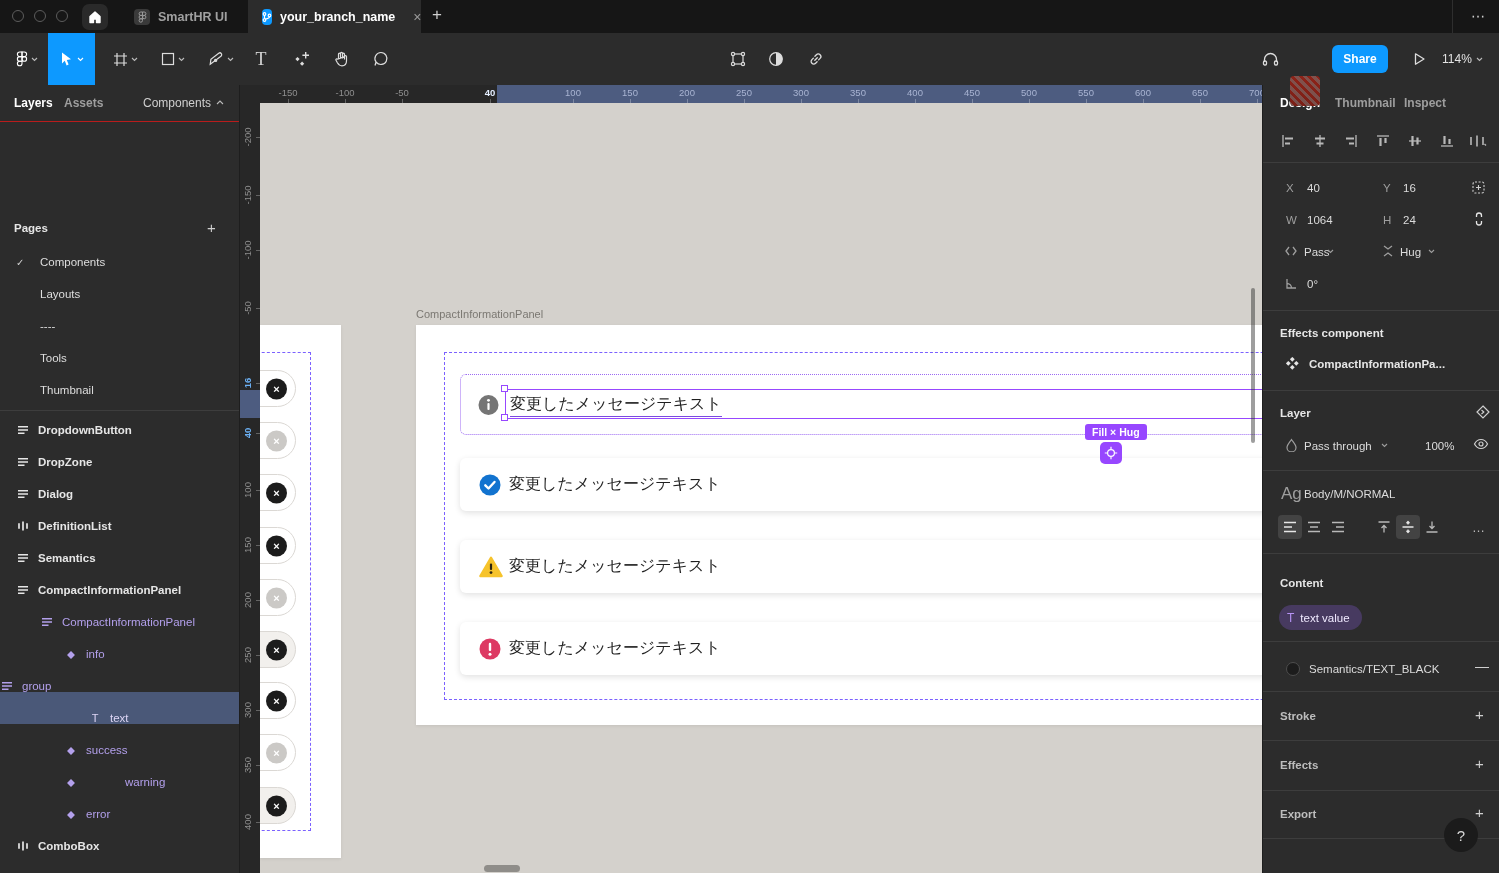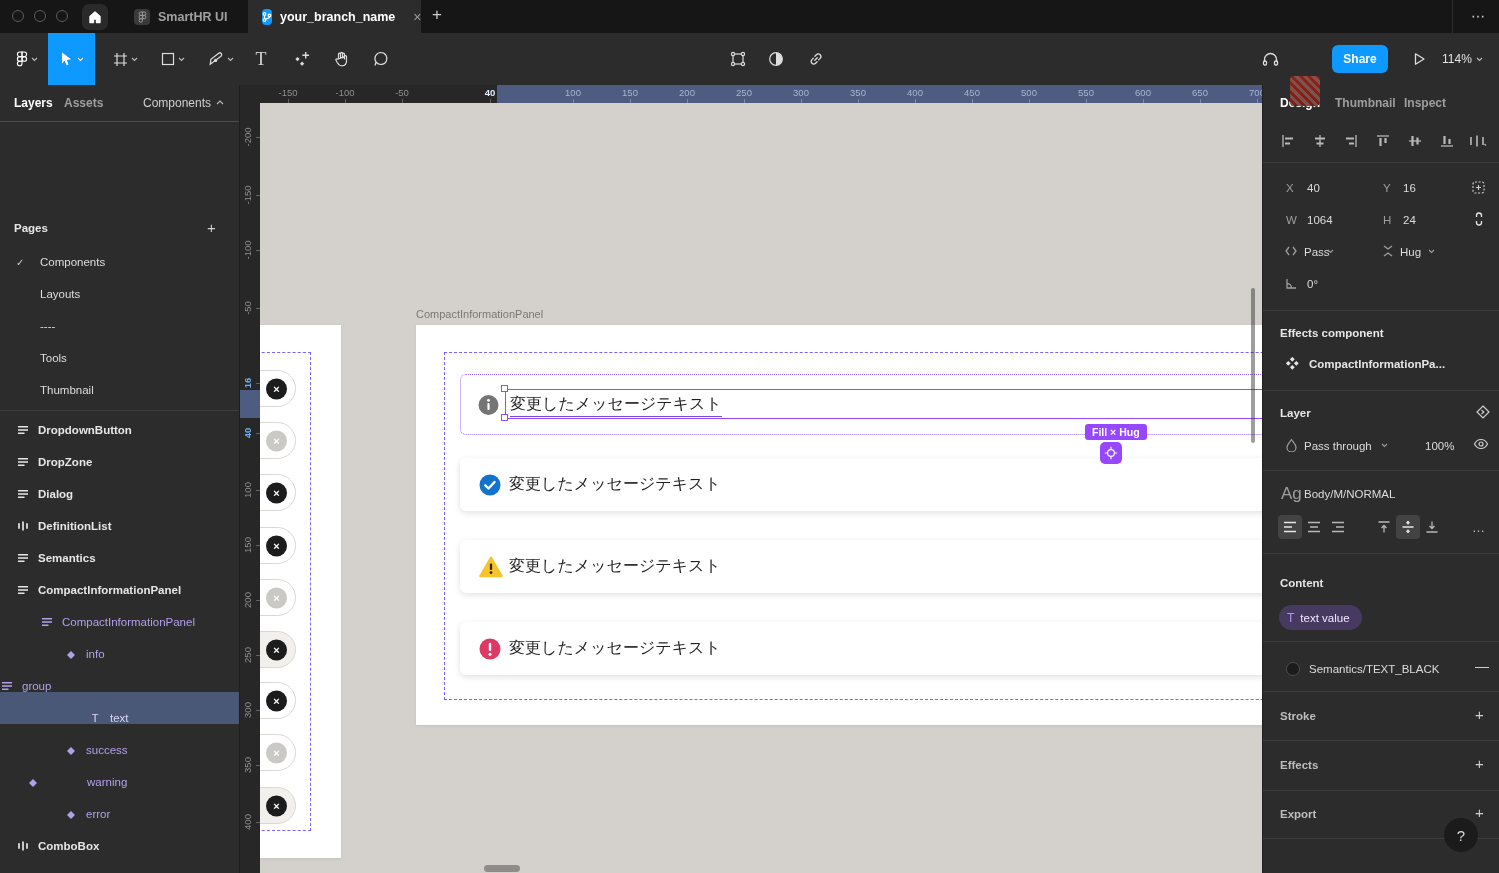--- a/index.html
+++ b/index.html
@@ -592,21 +592,21 @@
             <span class="llabel">text</span>
           </div>
           <div class="layer-row purple" style="padding-left: 64px;">
             <span class="licon">
               <svg width="10" height="10" viewBox="0 0 10 10" fill="currentColor">
                 <rect x="2.2" y="2.2" width="5.6" height="5.6" transform="rotate(45 5 5)"></rect>
               </svg>
             </span>
             <span class="llabel">success</span>
           </div>
-          <div class="layer-row purple" style="padding-left: 26px; gap: 47px;">
+          <div class="layer-row purple" style="padding-left: 64px; gap: 47px;">
             <span class="licon">
               <svg width="10" height="10" viewBox="0 0 10 10" fill="currentColor">
                 <rect x="2.2" y="2.2" width="5.6" height="5.6" transform="rotate(45 5 5)"></rect>
               </svg>
             </span>
             <span class="llabel">warning</span>
           </div>
           <div class="layer-row purple" style="padding-left: 64px;">
             <span class="licon">
               <svg width="10" height="10" viewBox="0 0 10 10" fill="currentColor">

